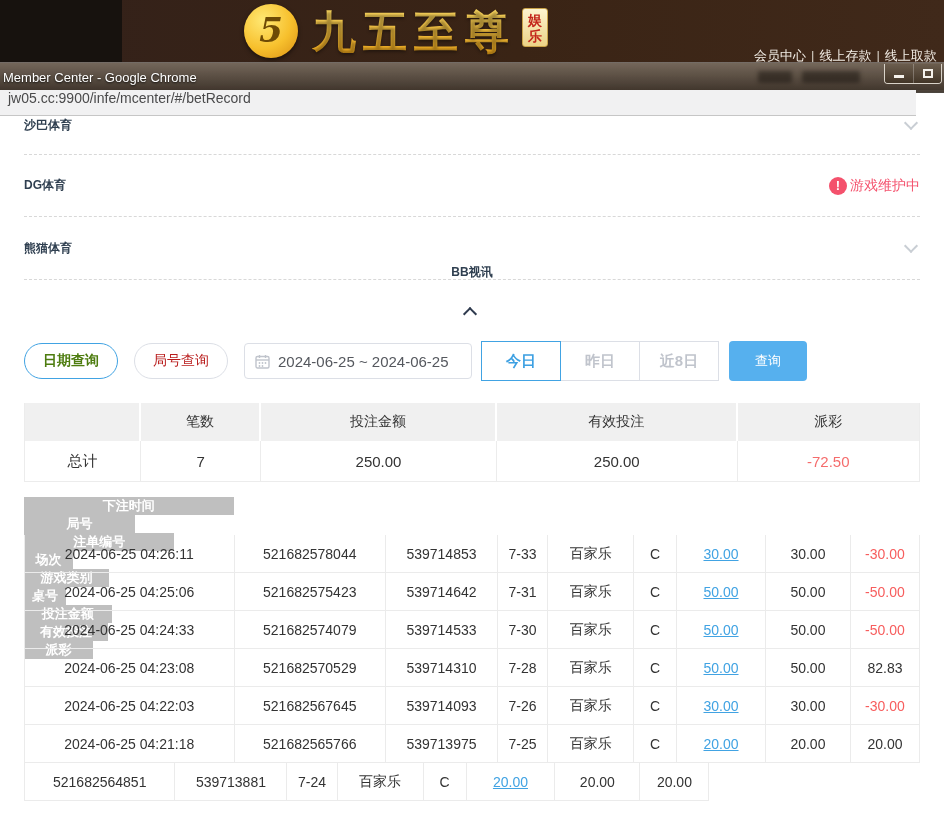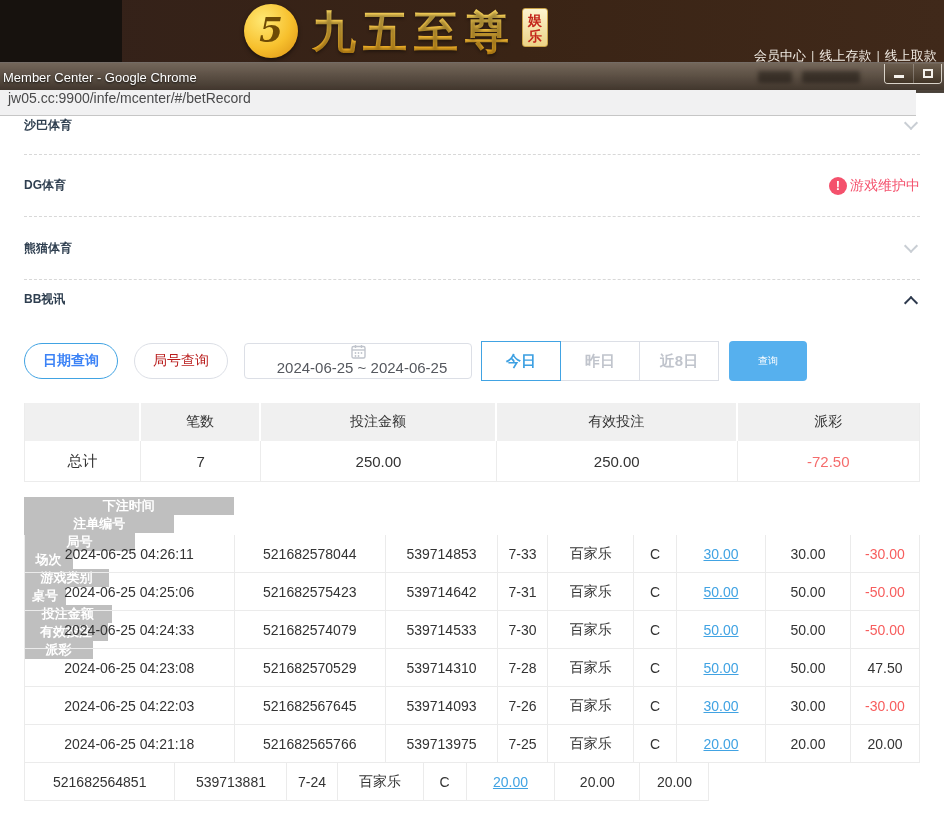--- a/index.html
+++ b/index.html
@@ -63,38 +63,38 @@
     transform:rotate(45deg); margin-right:4px; margin-top:-4px; }
   .chev.up { border-color:#2e3a4e; transform:rotate(-135deg); margin-top:6px; }
   .maint { display:flex; align-items:center; color:#f4516c; font-size:14px; }
   .maint-ico { width:18px; height:18px; border-radius:50%; background:#f4516c; color:#fff;
     font-weight:bold; font-size:13px; display:flex; align-items:center; justify-content:center;
     margin-right:3px; }
 
   .row-saba   { top:96px;  height:59px; }
   .row-dg     { top:155px; height:62px;text-align:right; }
   .row-panda  { top:217px; height:63px; }
-  .row-bb     { top:272px; height:55px; }
+  .row-bb     { top:264px; height:55px;flex-direction:column; }
 
   
   .filterbar { position:absolute; top:341px; left:24px; right:24px; height:40px; display:flex; align-items:center; }
   .pill { height:36px; padding:0 18px; border-radius:18px; background:#fff; font-size:14px;
     display:flex; align-items:center; cursor:pointer; }
-  .pill.active { border:1px solid #41a3e3; color:#3b82f6; font-weight:bold; }
+  .pill.active { border:1px solid #41a3e3; color:#4d7c0f; font-weight:bold; }
   .pill.idle { border:1px solid #dcdfe6; color:#b91c1c; margin-left:16px; }
   .date-input { margin-left:16px; height:36px; width:228px; border:1px solid #dcdfe6; border-radius:4px;
-    background:#fff; display:flex; align-items:center; padding:0 10px; cursor:pointer;flex-direction:column; }
+    background:#fff; display:flex; align-items:center; padding:0 10px; cursor:pointer; }
   .date-input svg { flex:0 0 auto; }
   .date-text { margin-left:8px; font-size:15px; color:#55585e; white-space:nowrap; }
   .quick-group { margin-left:10px; display:flex; height:40px;font-weight:bold; }
   .qbtn { width:80px; height:40px; background:#fff; border:1px solid #dcdfe6; color:#c0c4cc;
     font-size:15px; display:flex; align-items:center; justify-content:center; cursor:pointer; margin-left:-1px; }
   .qbtn.active { border:1px solid #41a3e3; color:#3da0e2; z-index:2; }
   .search-btn { margin-left:10px; width:78px; height:40px; background:#56b0ee; border:none; border-radius:4px;
-    color:#fff; font-size:10px; display:flex; align-items:center; justify-content:center; cursor:pointer; }
+    color:#fff; font-size:13px; display:flex; align-items:center; justify-content:center; cursor:pointer; }
 
   
   .sum-table { position:absolute; top:403px; left:24px; right:24px; border:1px solid #ececec; border-top:none; }
   .sum-head { display:flex; height:38px; }
   .sum-head .cell { background:#f0f0f0; border-right:2px solid #fff; display:flex; align-items:center;
     justify-content:center; font-size:14px; color:#333; }
   .sum-head .cell:last-child { border-right:none; }
   .sum-body { display:flex; height:40px; background:#fff; }
   .sum-body .cell { border-right:1px solid #ececec; display:flex; align-items:center; justify-content:center;
     font-size:15px; color:#333; }
@@ -185,22 +185,22 @@
         <div class="cell sm-c1">7</div>
         <div class="cell sm-c2">250.00</div>
         <div class="cell sm-c3">250.00</div>
         <div class="cell sm-c4 neg" style="color:#f56c6c">-72.50</div>
       </div>
     </div>
 
     <div class="bets-table">
       <div class="bt-head">
           <div class="cell bt-c0">下注时间</div>
+          <div class="cell bt-c2">局号</div>
           <div class="cell bt-c1">注单编号</div>
-          <div class="cell bt-c2">局号</div>
           <div class="cell bt-c3">场次</div>
           <div class="cell bt-c4">游戏类别</div>
           <div class="cell bt-c5">桌号</div>
           <div class="cell bt-c6">投注金额</div>
           <div class="cell bt-c7">有效投注</div>
           <div class="cell bt-c8">派彩</div>
         </div>
       <div>
           <div class="trow">
             <div class="cell bt-c0">2024-06-25 04:26:11</div>
@@ -245,21 +245,21 @@
             <div class="cell bt-c0">2024-06-25 04:23:08</div>
             <div class="cell bt-c1">521682570529</div>
             <div class="cell bt-c2">539714310</div>
             <div class="cell bt-c3">7-28</div>
             <div class="cell bt-c4">百家乐</div>
             <div class="cell bt-c5">C</div>
             <div class="cell bt-c6">
               <span class="bet-link">50.00</span>
             </div>
             <div class="cell bt-c7">50.00</div>
-            <div class="cell bt-c8">47.50</div>
+            <div class="cell bt-c8">82.83</div>
           </div>
           <div class="trow">
             <div class="cell bt-c0">2024-06-25 04:22:03</div>
             <div class="cell bt-c1">521682567645</div>
             <div class="cell bt-c2">539714093</div>
             <div class="cell bt-c3">7-26</div>
             <div class="cell bt-c4">百家乐</div>
             <div class="cell bt-c5">C</div>
             <div class="cell bt-c6">
               <span class="bet-link">30.00</span>

